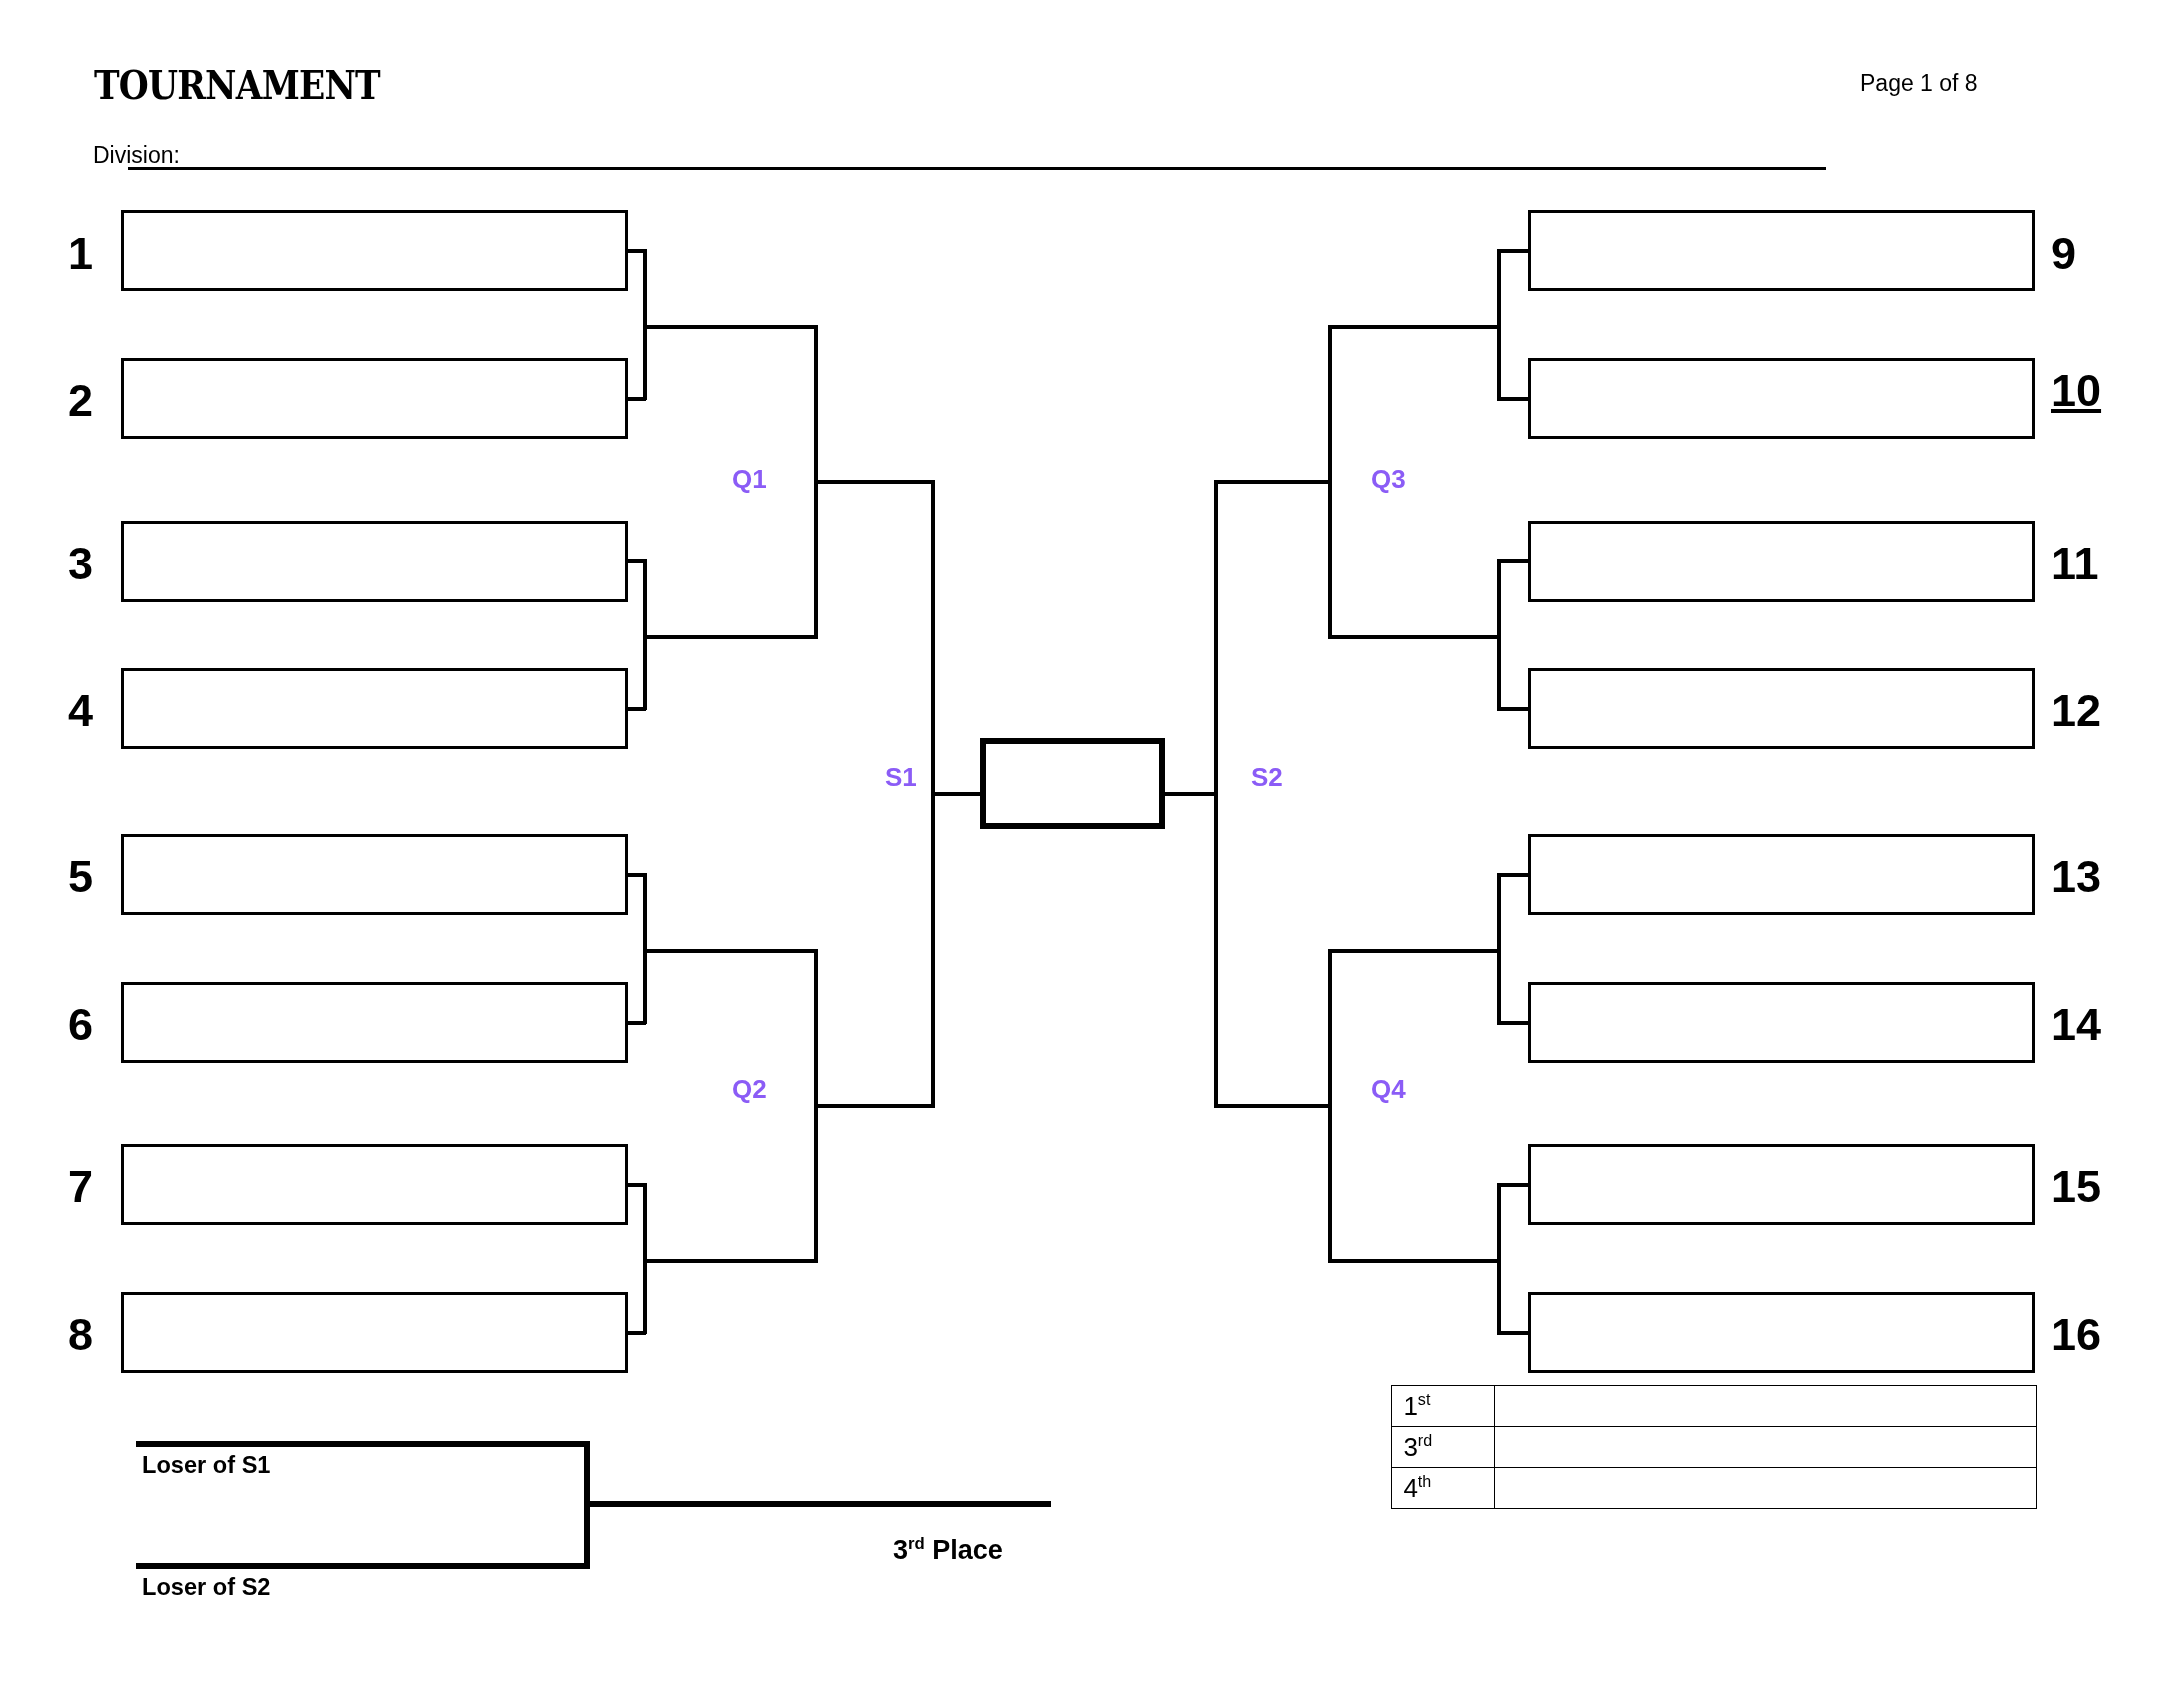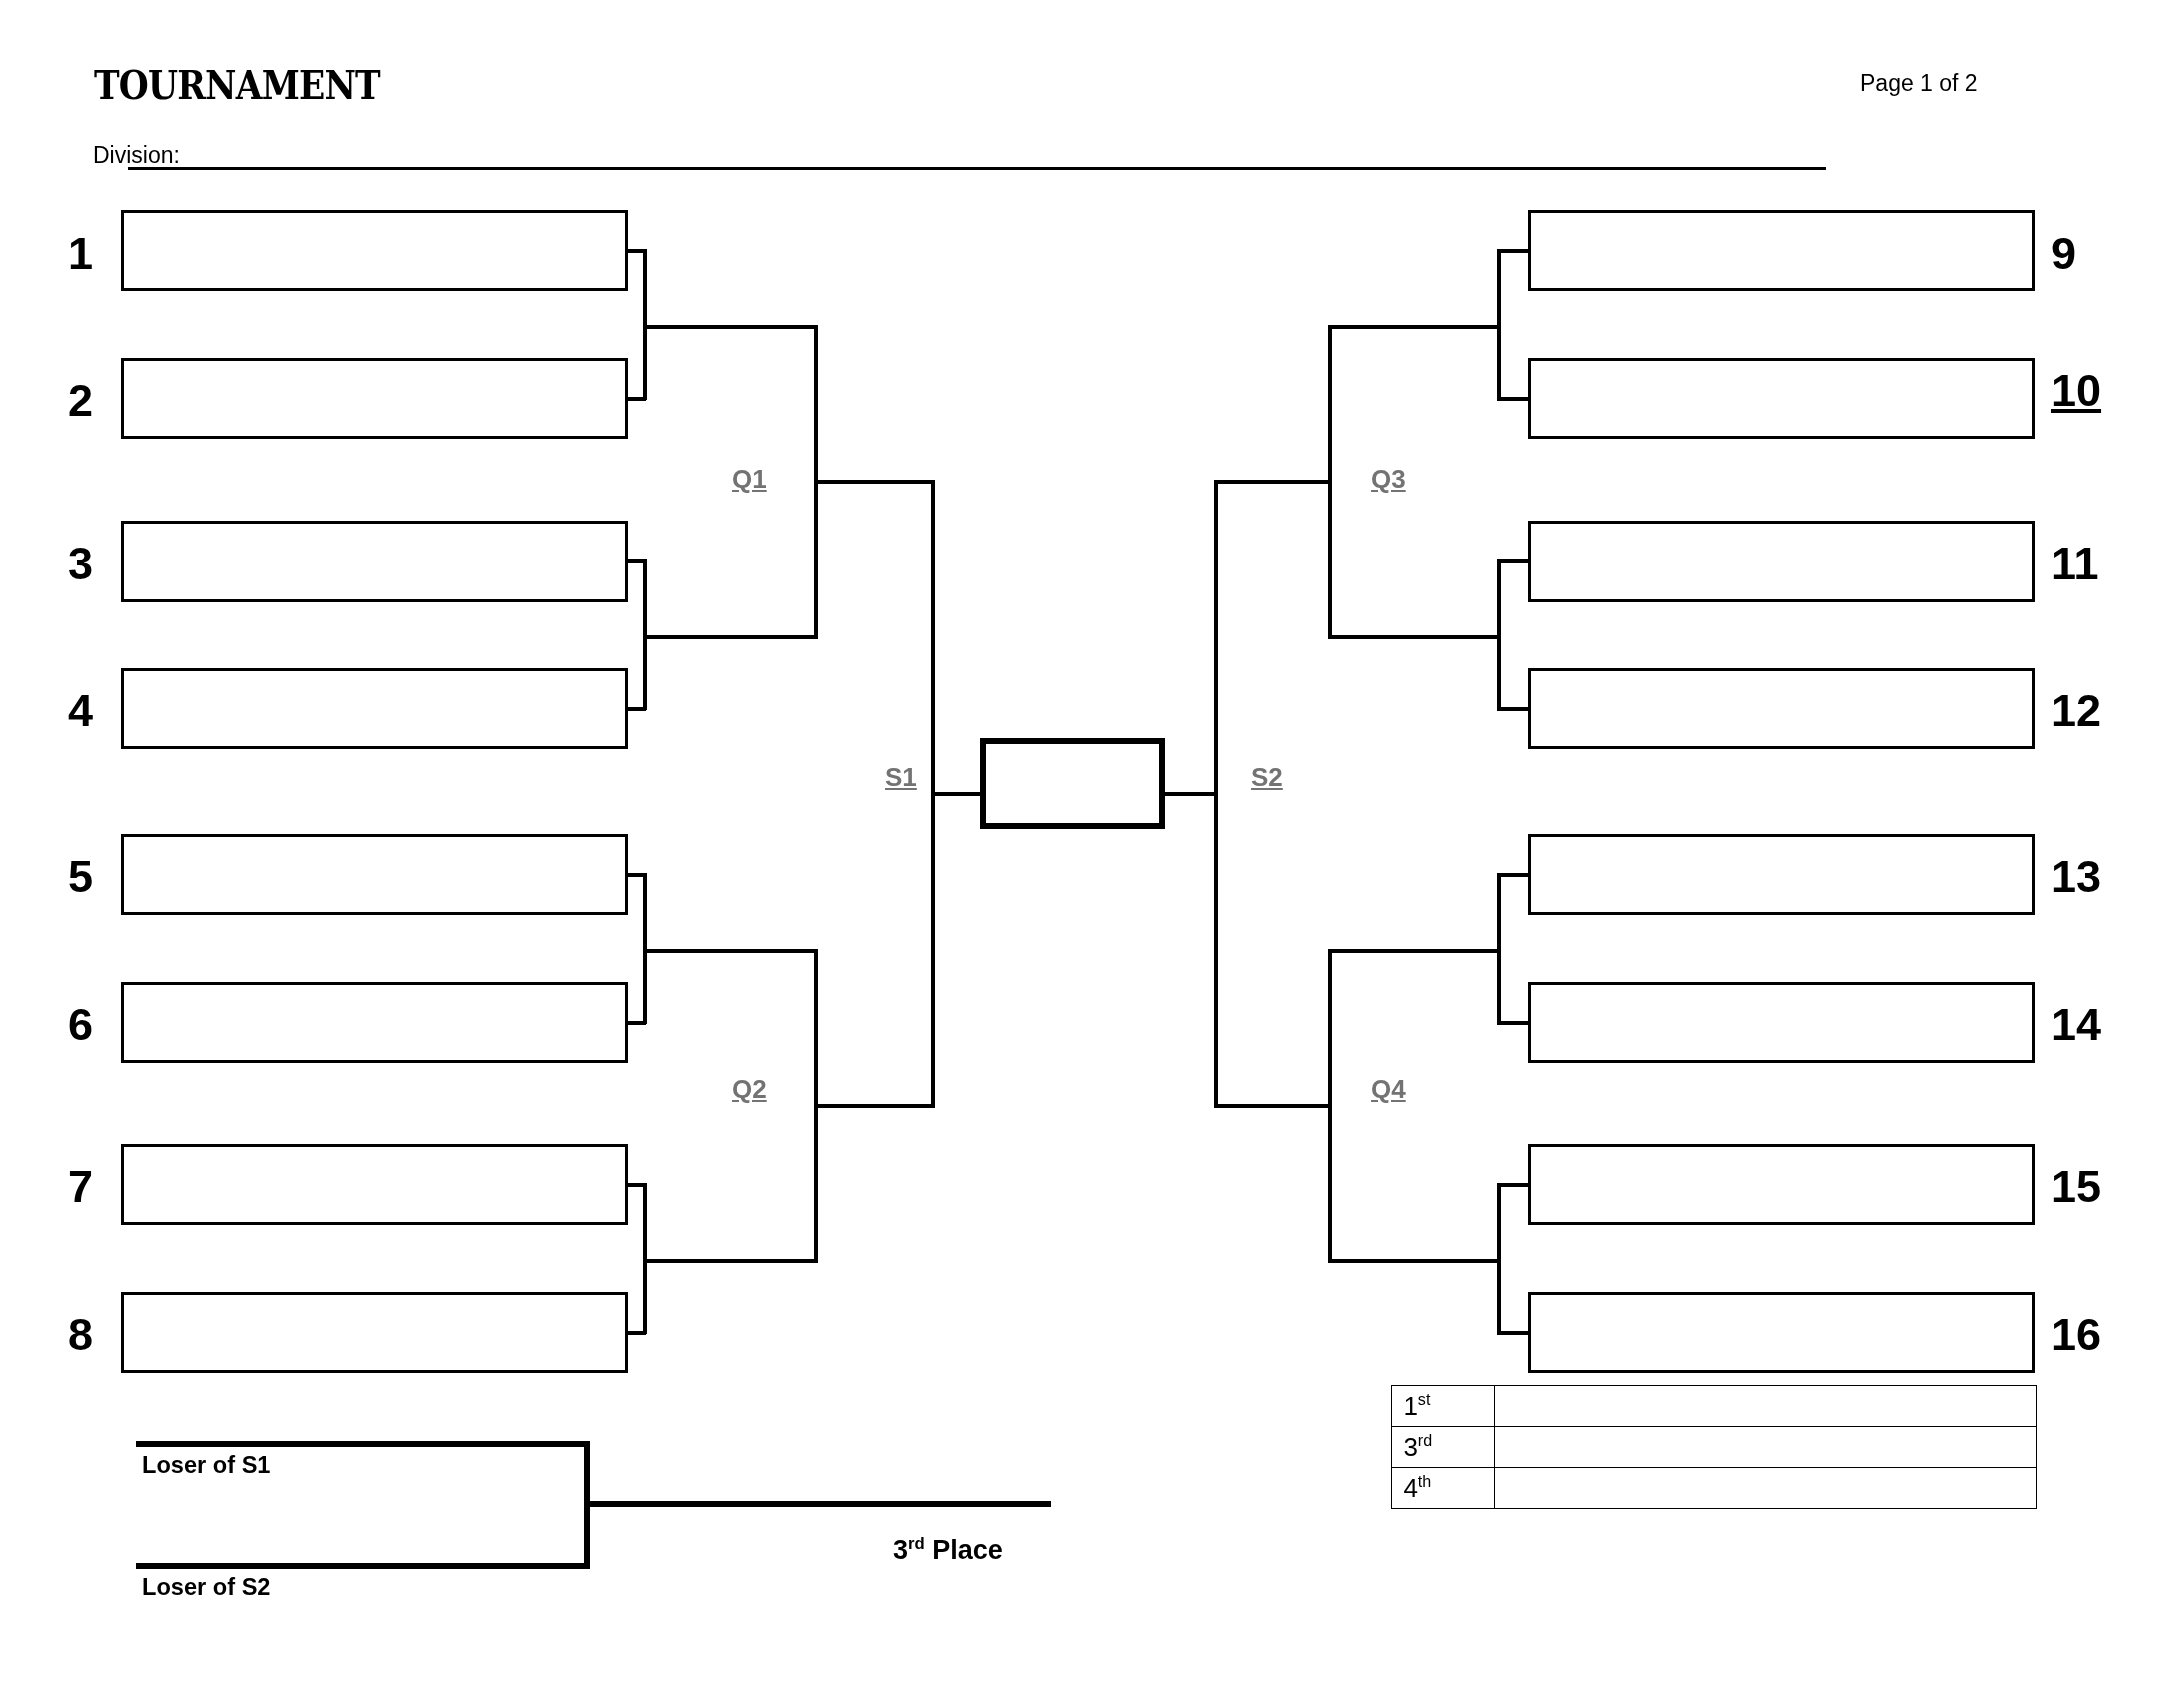--- a/index.html
+++ b/index.html
@@ -78,24 +78,23 @@
   }
   .vline {
     position: absolute;
     background: #000;
     width: 3.5px;
   }
   .round-label {
     position: absolute;
     font-size: 26px;
     font-weight: 700;
-    color: #737373;
+    color: #8b5cf6;
     line-height: 1;
     white-space: nowrap;
-    text-decoration: underline;
   }
 
   
   #champion-box {
     position: absolute;
     left: 980px;
     top: 738px;
     width: 185px;
     height: 91px;
     border: 6.1px solid #000;
@@ -161,21 +160,21 @@
     padding-left: 11.4px;
     white-space: nowrap;
   }
 </style>
 </head>
 <body>
 
 <div id="page">
 
   <div id="tournament-title">TOURNAMENT</div>
-  <div id="page-indicator">Page 1 of 2</div>
+  <div id="page-indicator">Page 1 of 8</div>
   <div id="division-label">Division:</div>
   <div id="division-rule"></div>
 
   <div id="left-side">
       <div class="slot-box" style="left: 121px; top: 210px; width: 507px; height: 81px;"></div>
       <div class="seed-num" style="left: 68px; top: 231px;">1</div>
       <div class="slot-box" style="left: 121px; top: 358px; width: 507px; height: 81px;"></div>
       <div class="seed-num" style="left: 68px; top: 378px;">2</div>
       <div class="slot-box" style="left: 121px; top: 521px; width: 507px; height: 81px;"></div>
       <div class="seed-num" style="left: 68px; top: 541px;">3</div>

